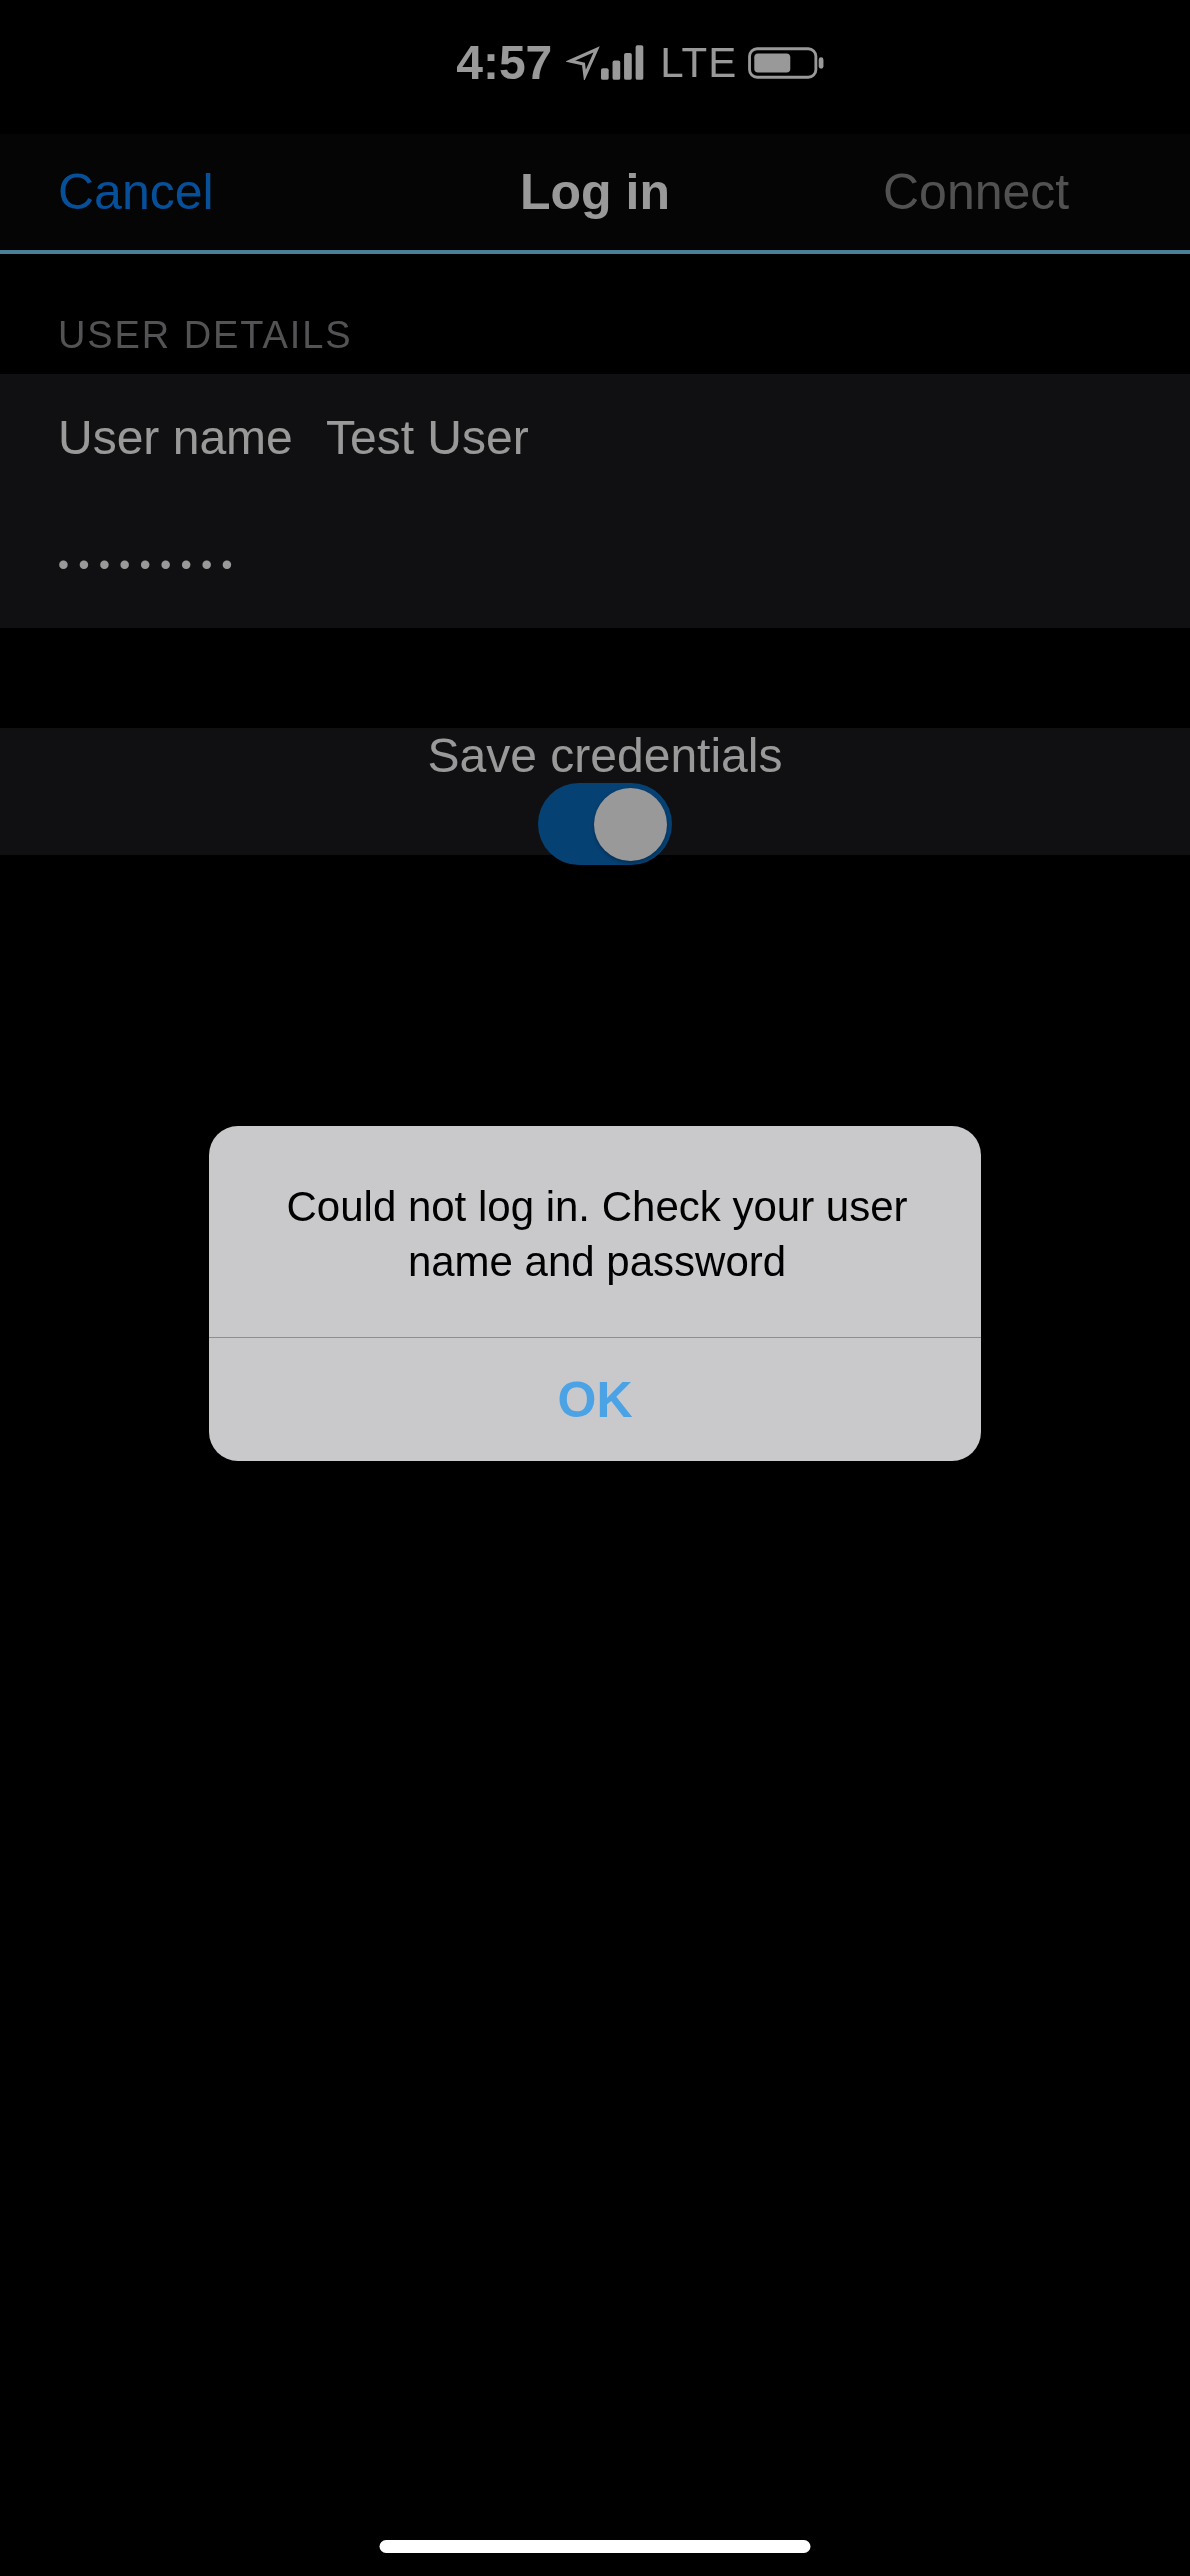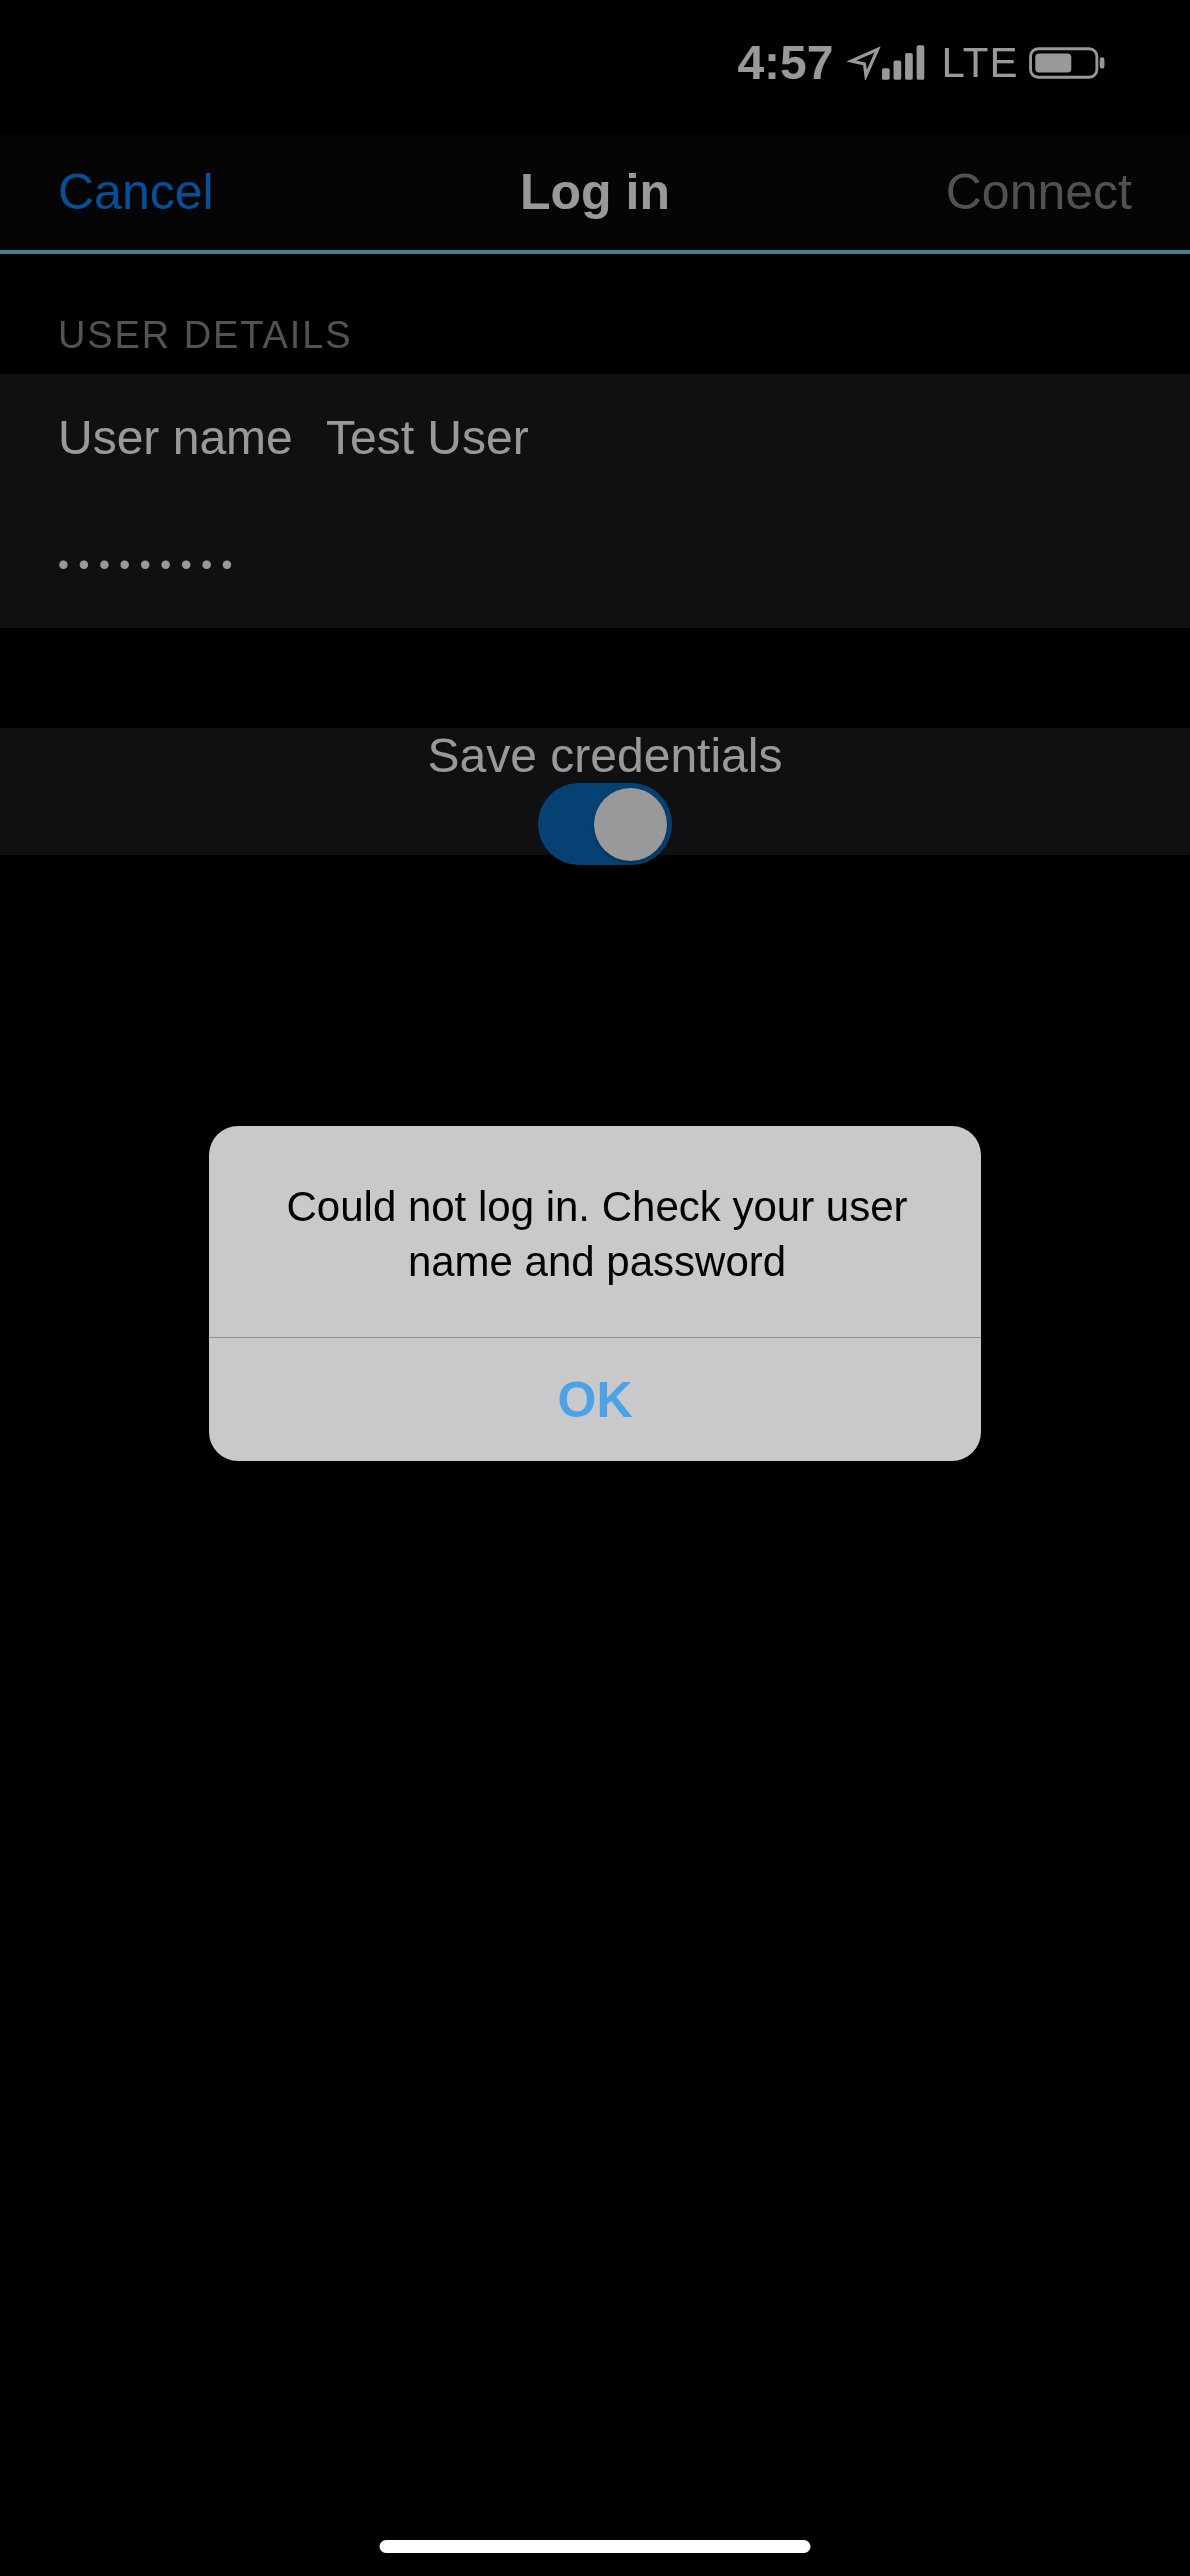--- a/index.html
+++ b/index.html
@@ -19,22 +19,22 @@
 
     
     .status-bar {
       position: absolute;
       top: 0;
       left: 0;
       right: 0;
       height: 125px;
       display: flex;
       align-items: center;
-      justify-content: flex-end;
-      padding: 0 83px 0 96px;
+      justify-content: center;
+      padding: 0 46px 0 96px;
       margin-left: 42px;
     }
     .status-left {
       display: flex;
       align-items: center;
       gap: 13.4px;
     }
     .status-time {
       color: #fff;
       font-size: 48px;
@@ -77,21 +77,21 @@
       color: #fff;
       font-size: 50px;
       font-weight: 600;
       text-align: center;
     }
     .nav-right {
       color: #888888;
       font-size: 50px;
       font-weight: 400;
       min-width: 249px;
-      text-align: right;
+      text-align: left;
     }
 
     
     .section-header {
       position: absolute;
       top: 278px;
       left: 0;
       right: 0;
       height: 96px;
       padding: 0 58px;

